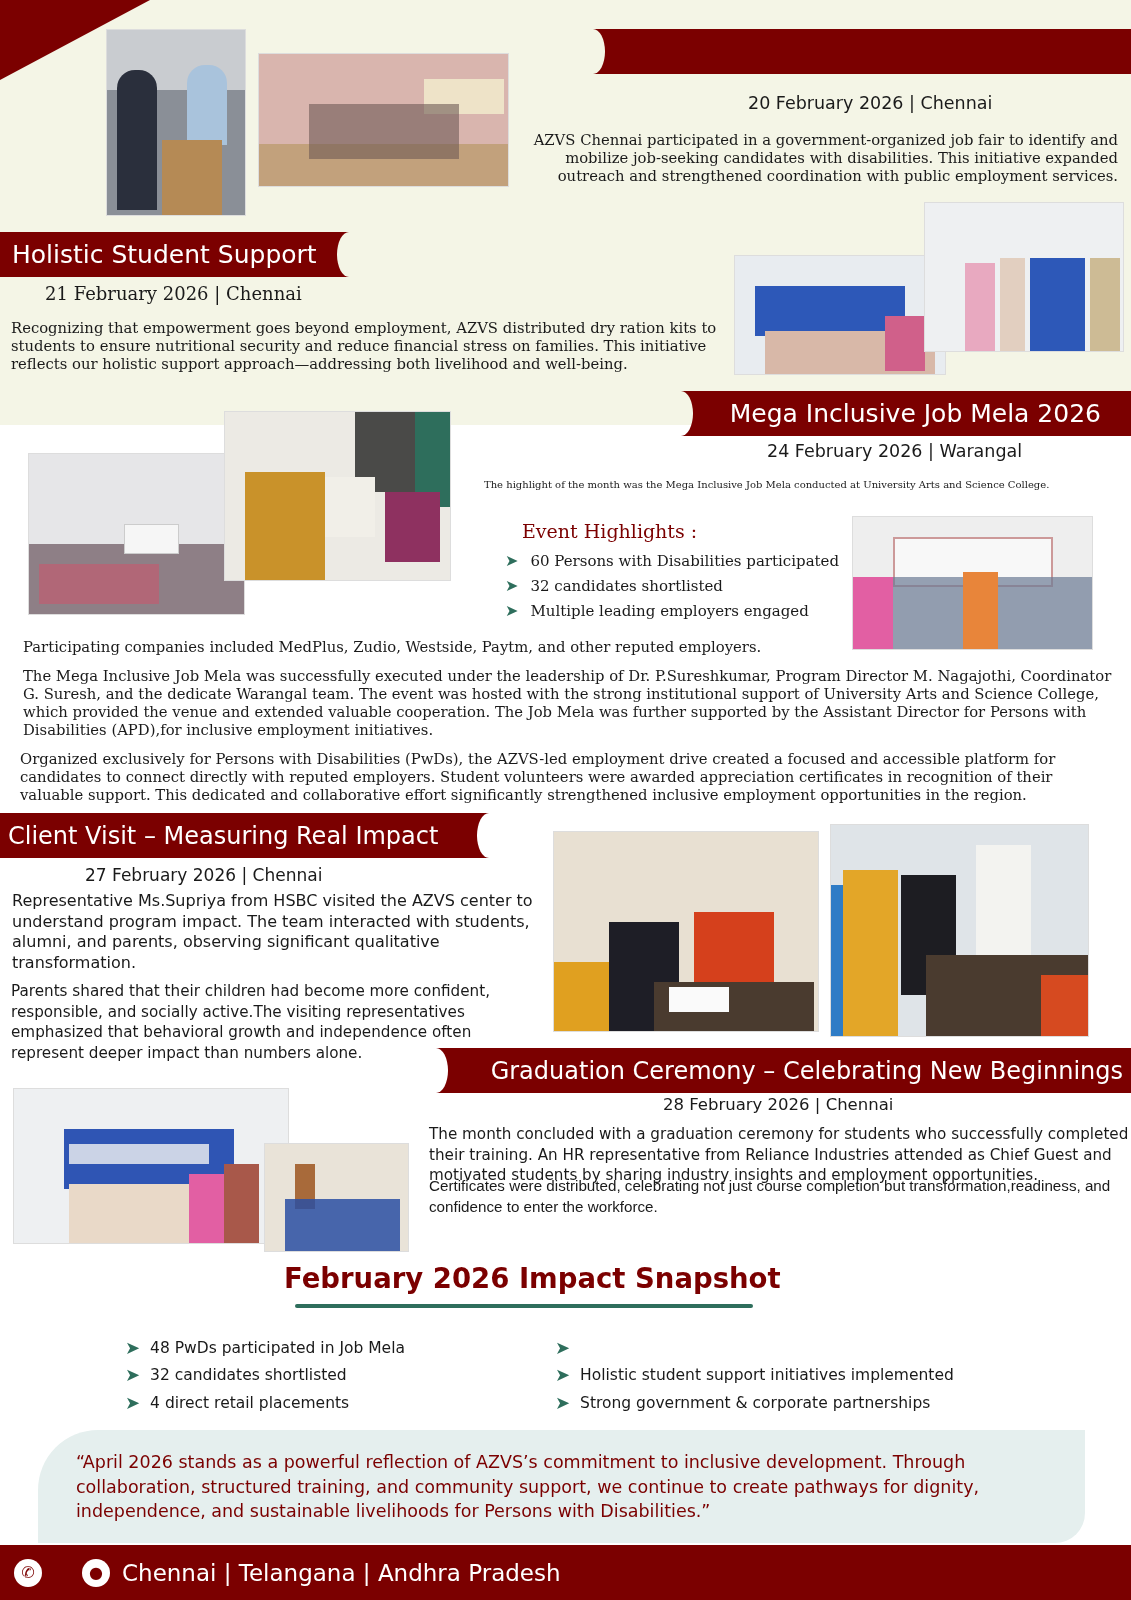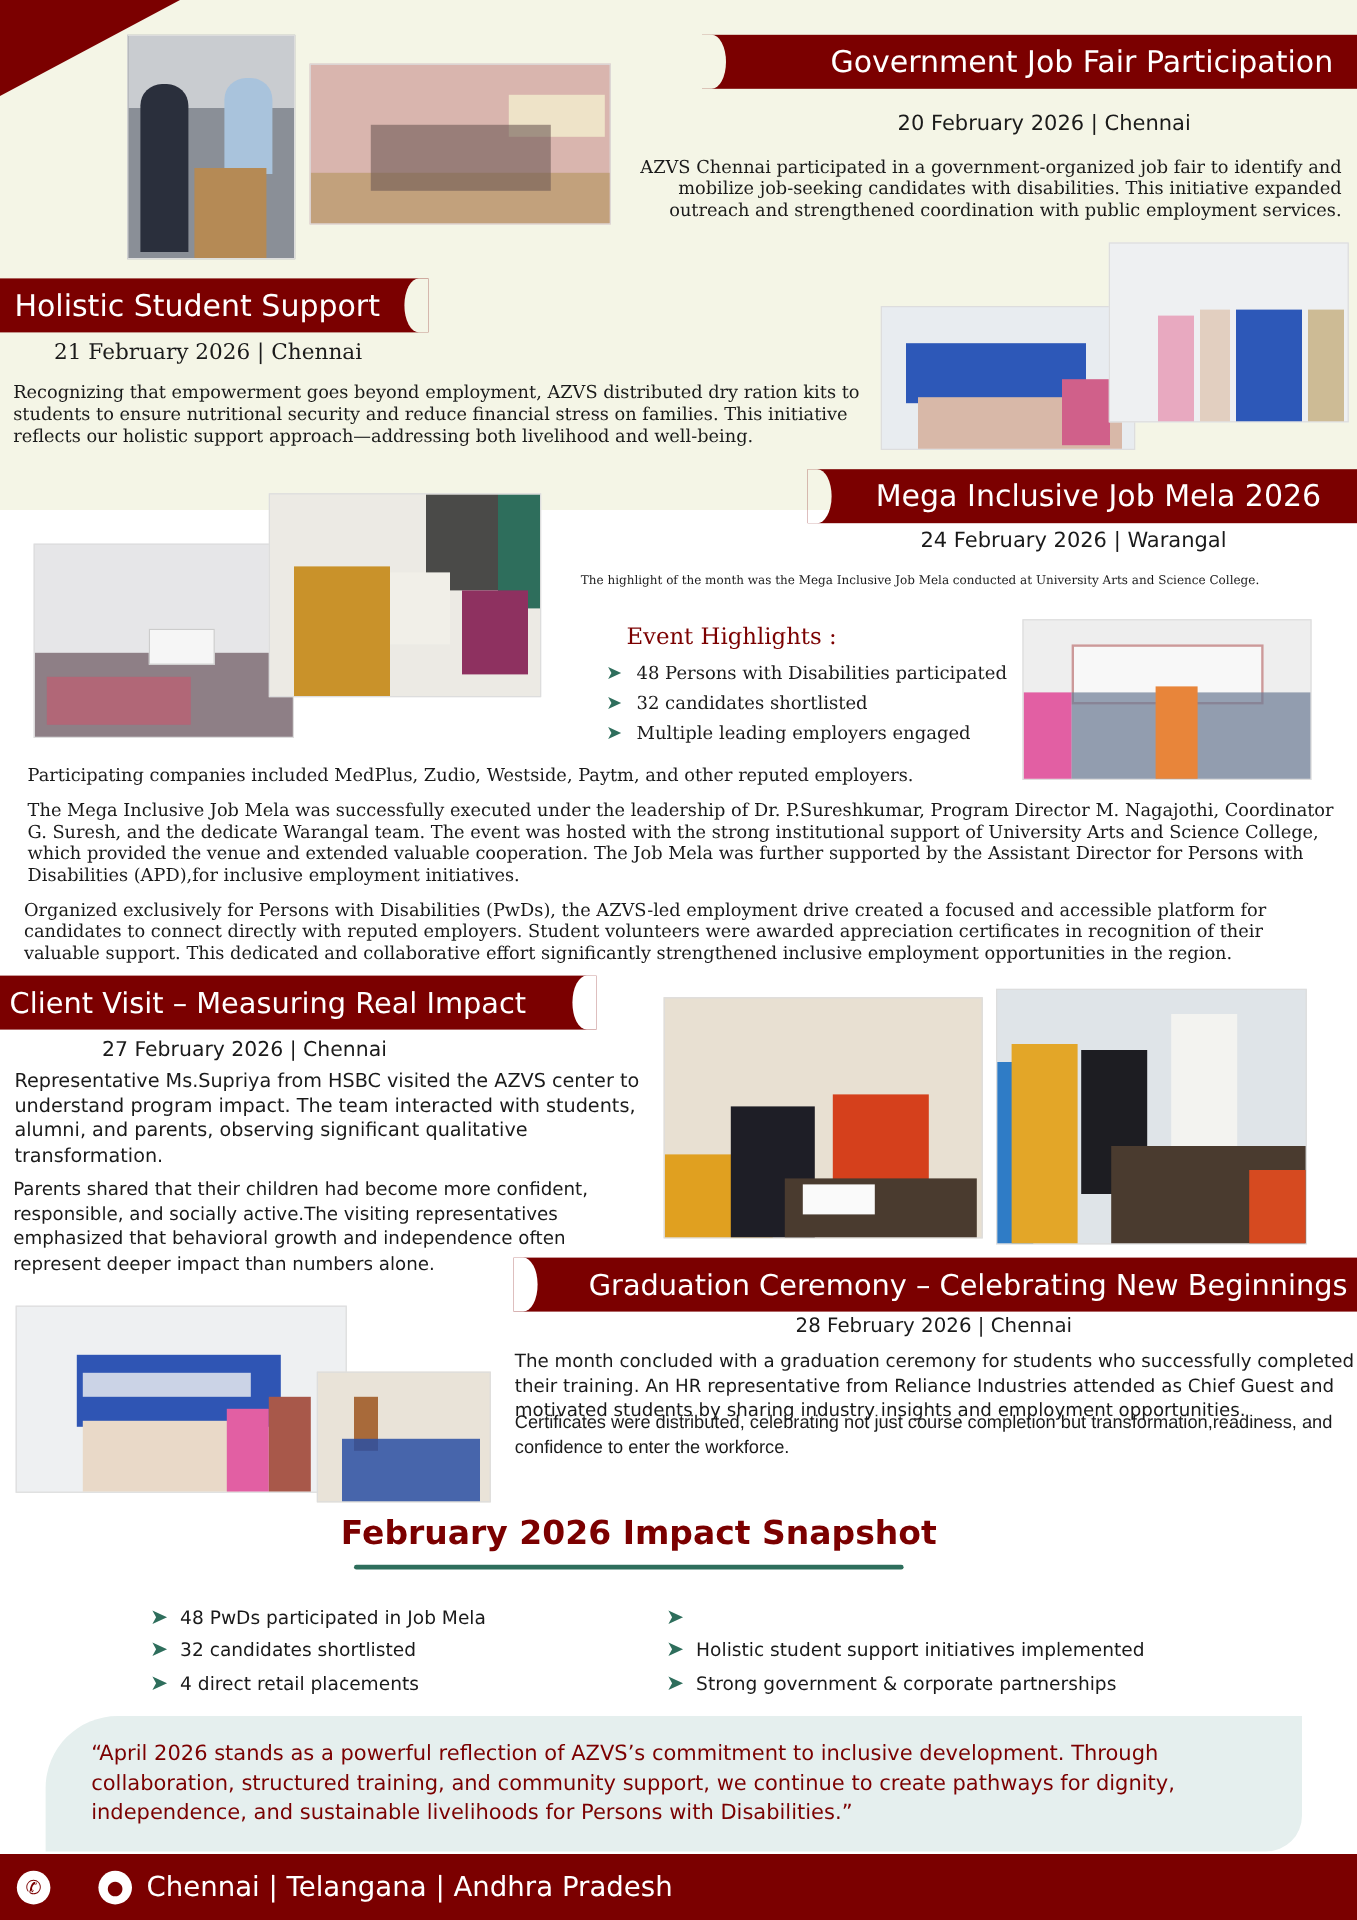--- a/index.html
+++ b/index.html
@@ -52,21 +52,20 @@
   <div class="layer" style="left:55px;top:110px;width:60px;height:77px;background:#b58a55;"></div>
 </div>
 <div class="photo" style="left:258px;top:53px;width:251px;height:134px;background:#d9b5ae;">
   <div class="layer" style="left:0;top:90px;width:251px;height:44px;background:#c2a17c;"></div>
   <div class="layer" style="left:165px;top:25px;width:80px;height:35px;background:#eee3c8;"></div>
   <div class="layer" style="left:50px;top:50px;width:150px;height:55px;background:#6e5a55;opacity:.6;"></div>
 </div>
 
 <div class="banner" style="left:585px;top:29px;width:546px;height:45px;justify-content:flex-end;padding-right:20px;font-size:25px;">
   <div class="notch-left" style="background:#f4f5e6;"></div>
-  <span>Government Job Fair Participation</span>
 </div>
 <div class="date" style="left:748px;top:93px;font-size:17.5px;">20 February 2026 | Chennai</div>
 <div class="para serif" style="left:518px;top:131px;width:600px;font-size:14.8px;line-height:18px;text-align:right;">AZVS Chennai participated in a government-organized job  fair to identify and mobilize job-seeking candidates with disabilities. This initiative expanded outreach and strengthened coordination with public employment services.</div>
 
 <div class="banner" style="left:0;top:232px;width:357px;height:45px;padding-left:12px;font-size:25px;">
   <div class="notch-right" style="background:#f4f5e6;"></div>
   <span>Holistic Student Support</span>
 </div>
 <div class="date serif" style="left:45px;top:283px;font-size:18px;">21 February 2026 | Chennai</div>
 <div class="para serif" style="left:11px;top:319px;width:725px;font-size:14.8px;line-height:18px;">Recognizing that empowerment goes beyond employment, AZVS distributed dry ration kits to students to ensure nutritional security and reduce financial stress on families. This initiative reflects our holistic support approach—addressing both livelihood and well-being.</div>
@@ -100,21 +99,21 @@
   <div class="layer" style="left:20px;top:60px;width:80px;height:110px;background:#c9922a;"></div>
   <div class="layer" style="left:100px;top:65px;width:50px;height:60px;background:#f1efe8;"></div>
   <div class="layer" style="left:160px;top:80px;width:55px;height:70px;background:#8e3160;"></div>
 </div>
 
 <div class="para serif" style="left:484px;top:476px;width:580px;font-size:10px;line-height:18px;">The highlight of the month was the Mega Inclusive Job Mela conducted at University Arts and Science College.</div>
 <div class="serif" style="position:absolute;left:522px;top:520px;font-size:19px;color:#7b0000;">Event Highlights :</div>
 <ul class="hl-list serif" style="left:505px;top:548px;font-size:15px;">
   <li>
       <span class="arrow">➤</span>
-      <span>48 Persons with Disabilities participated</span>
+      <span>60 Persons with Disabilities participated</span>
     </li>
   <li>
       <span class="arrow">➤</span>
       <span>32 candidates shortlisted</span>
     </li>
   <li>
       <span class="arrow">➤</span>
       <span>Multiple leading employers engaged</span>
     </li>
 </ul>

